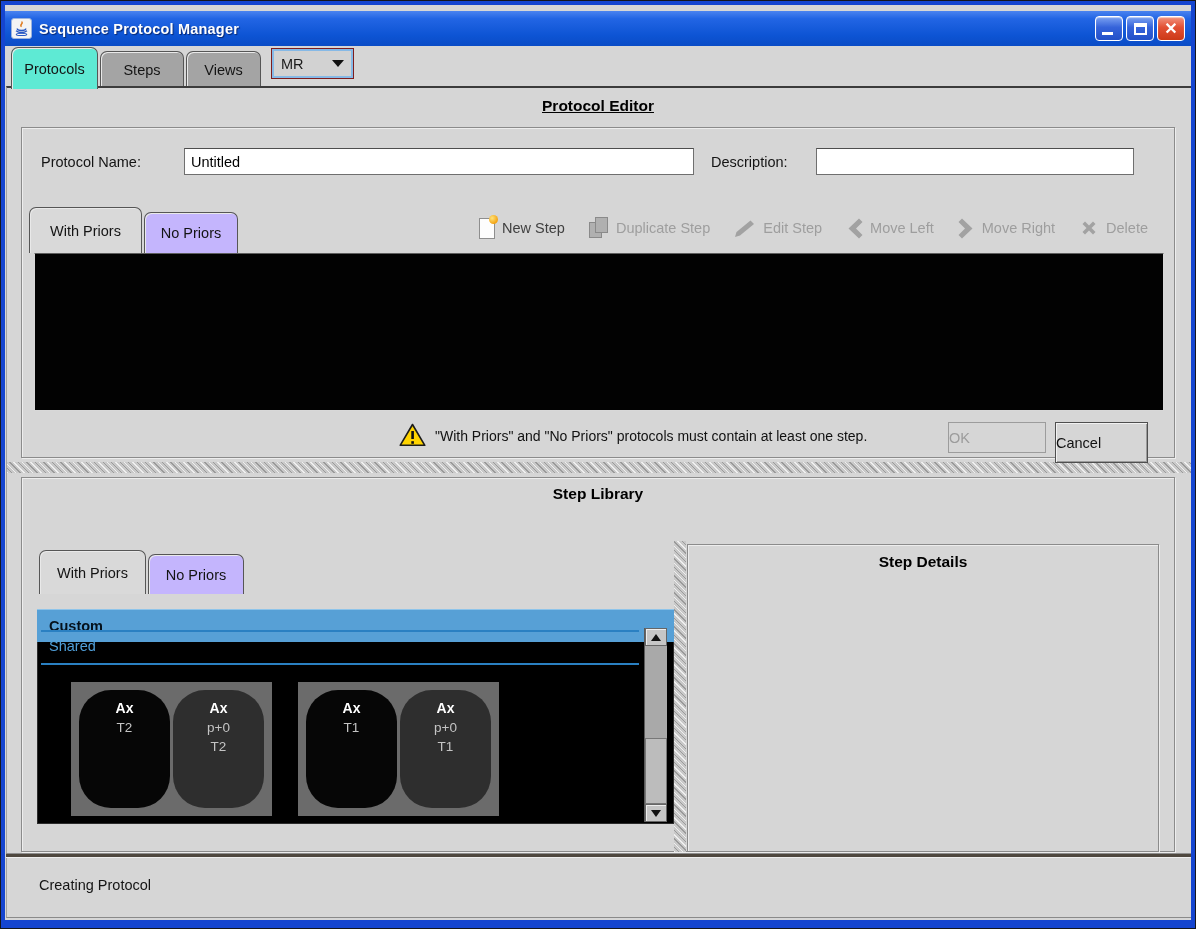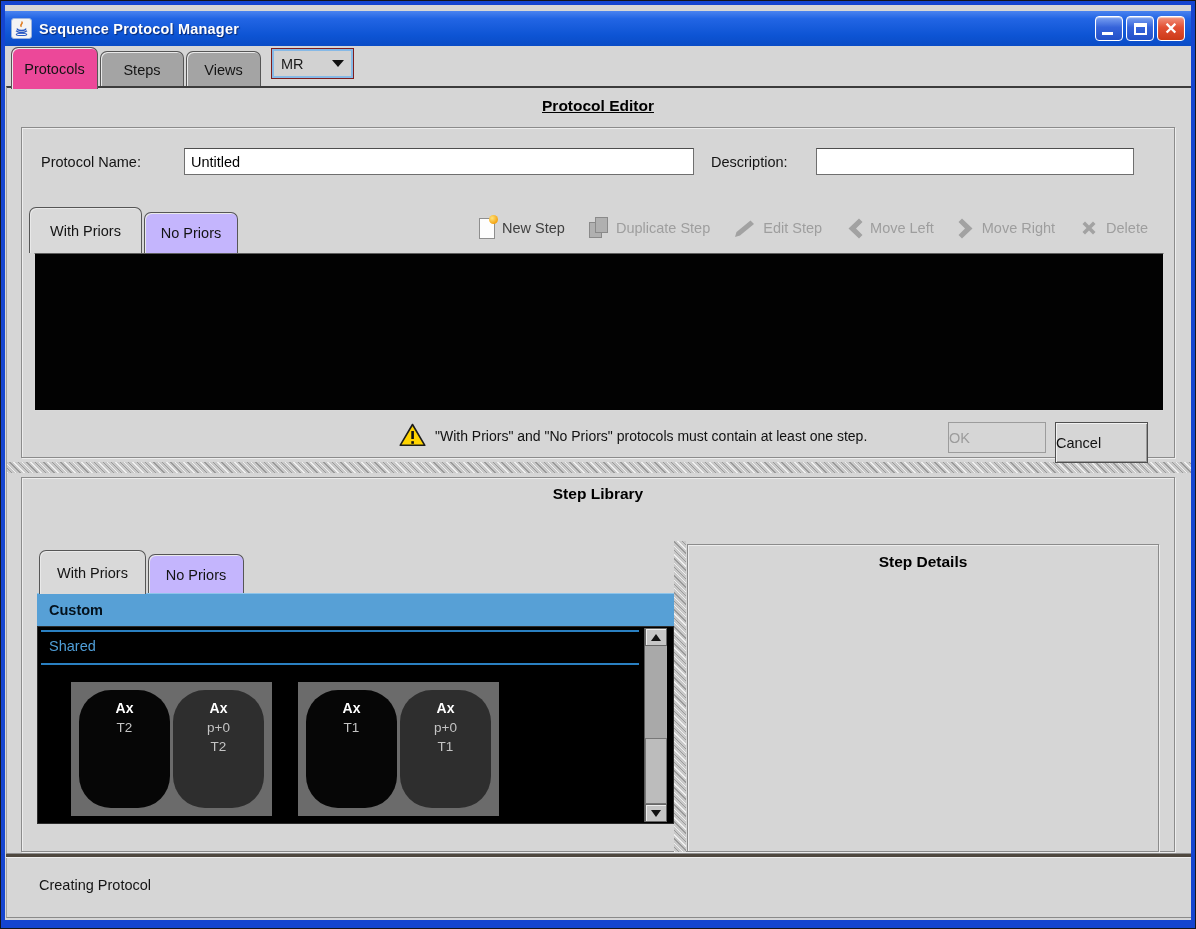--- a/index.html
+++ b/index.html
@@ -22,21 +22,21 @@
   .winbtn.blue { background:linear-gradient(180deg,#7ba2f2 0%,#3563da 45%,#2250c8 100%); }
   .winbtn.red  { background:linear-gradient(180deg,#f2937e 0%,#e25034 45%,#cc3917 100%); }
   .g-min { position:absolute; left:6px; bottom:5px; width:11px; height:3px; background:#fff; }
   .g-max { position:absolute; left:7px; top:6px; width:13px; height:12px; border:2px solid #fff; border-top-width:4px; }
   .g-close { position:absolute; inset:0; color:#fff; font-weight:bold; font-size:16px; line-height:23px; text-align:center; }
 
   
   .tab { position:absolute; background:#a4a4a4; border:1px solid #565656; border-bottom:none;
     border-radius:7px 7px 0 0; box-shadow:inset 1px 1px 0 #e9e9e9;
     display:flex; align-items:center; justify-content:center; font-size:14.5px; color:#141414; }
-  .tab.selected { background:#ec4899; z-index:6; }
+  .tab.selected { background:#5eead4; z-index:6; }
   .paneline { position:absolute; left:5px; top:85px; width:1186px; height:832px;
     border-top:2px solid #3c3c3c; border-left:1px solid #a2a2a2; border-right:1px solid #8a8a8a; border-bottom:1px solid #8a8a8a; z-index:1; }
 
   .combo { position:absolute; left:270px; top:47px; width:83px; height:31px; background:#d2d2d2;
     border:1px solid #7f1d1d; box-shadow:inset 0 0 0 2px #86b9e6; display:flex; align-items:center; padding:0 9px; }
   .combo .val { font-size:14.5px; color:#1a1a1a; }
   .combo .arrow { margin-left:auto; width:0; height:0; border-left:6px solid transparent; border-right:6px solid transparent; border-top:7px solid #111; }
 
   
   .sec-title { position:absolute; width:100%; text-align:center; font-weight:bold; font-size:15.5px; color:#000; z-index:2;}
@@ -76,21 +76,21 @@
     font-family:"Liberation Sans",sans-serif; font-size:14.5px; color:#111; text-align:left; z-index:4; }
   .mbtn.disabled { color:#9c9c9c; border-color:#9c9c9c; box-shadow:none; }
   .warn-text { position:absolute; font-size:14px; color:#111; z-index:4; }
 
   
   .hatch { position:absolute; background-color:#c9c9c9;
     background-image:repeating-linear-gradient(45deg, #efefef 0 1px, #c9c9c9 1px 3px, #9a9a9a 3px 4px, #c9c9c9 4px 6px);
     z-index:3; }
 
   
-  .cat-header { position:absolute; left:36px; top:592px; width:637px; height:33px; background:#57a0d6;
+  .cat-header { position:absolute; left:36px; top:608px; width:637px; height:33px; background:#57a0d6;
     border-top:1px solid #8ec4ea; display:flex; align-items:center; padding:0 12px;
     font-weight:bold; font-size:14.5px; color:#04111c; z-index:4; }
   .steplist { position:absolute; left:36px; top:625px; width:637px; height:198px; background:#000;
     border:1px solid #2c2c2c; z-index:3; }
   .bluerule { position:absolute; height:2px; background:#2a80c2; z-index:4; }
   .shared-label { position:absolute; left:48px; top:637px; font-size:14.5px; color:#4f9ed8; z-index:4; }
 
   .sgroup { position:absolute; width:201px; height:134px; background:#6b6b6b; padding:8px;
     display:flex; gap:3px; z-index:4; }
   .stile { flex:1; background:#060606; padding-top:9px; text-align:center;border-radius:32px; }

